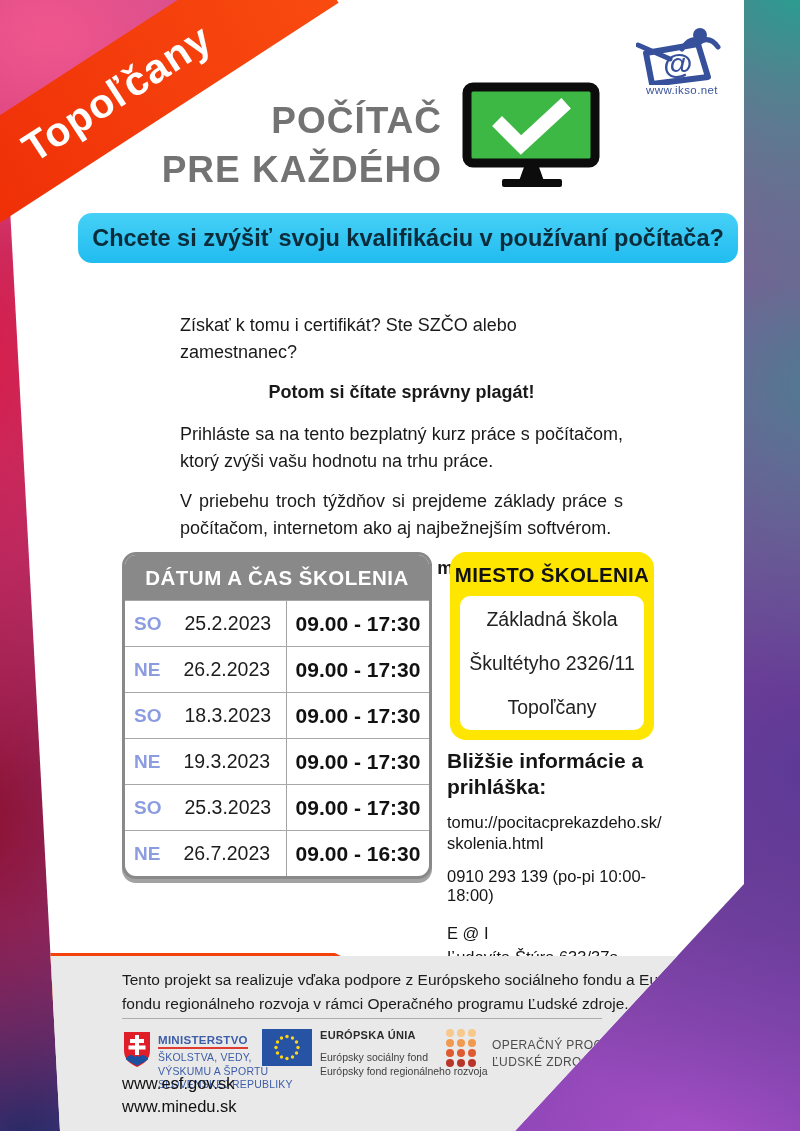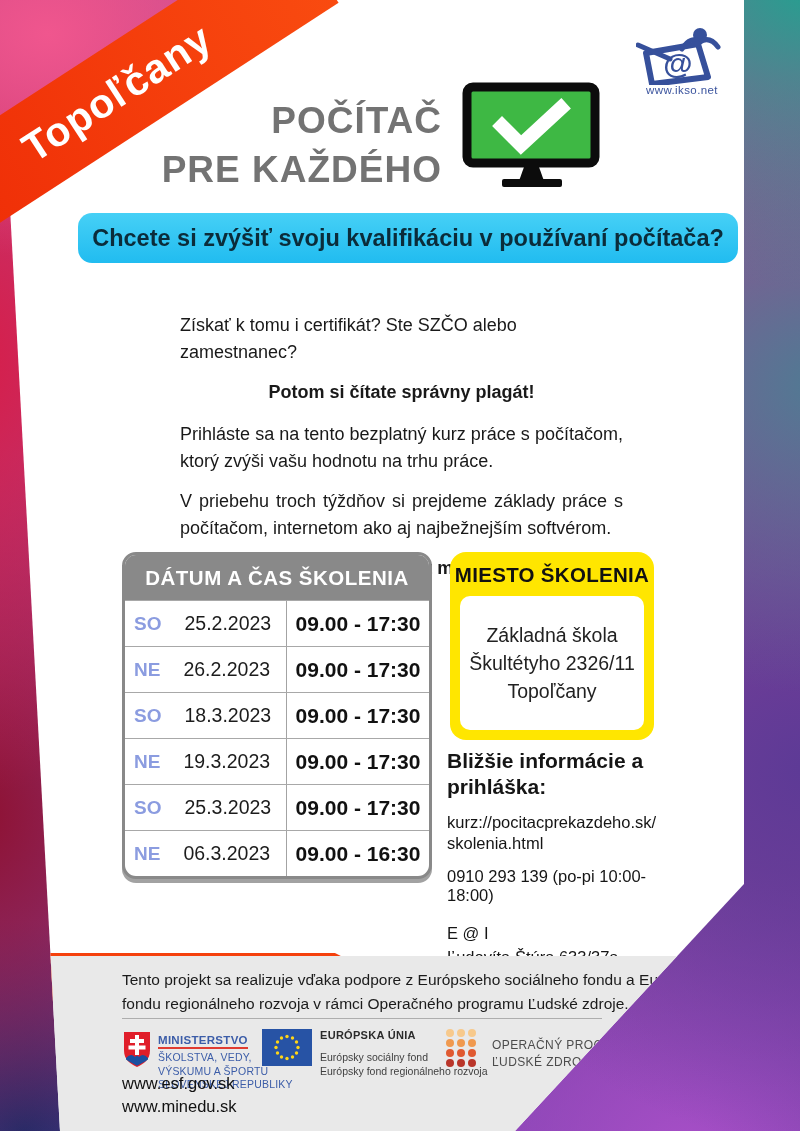--- a/index.html
+++ b/index.html
@@ -62,21 +62,21 @@
   .t-time-cell{flex:1;border-left:1px solid #a3a3a3;display:flex;align-items:center;
     justify-content:center;font-weight:bold;font-size:21px;color:#111;}
 
   
   .venue{position:absolute;left:450px;top:552px;width:204px;height:188px;
     background:#ffe600;border-radius:16px;}
   .venue-header{font-weight:bold;font-size:20.5px;color:#111;text-align:center;
     padding-top:11px;letter-spacing:.3px;}
   .venue-inner{position:absolute;left:10px;right:10px;top:44px;bottom:10px;background:#fff;
     border-radius:10px;display:flex;flex-direction:column;align-items:center;
-    justify-content:center;font-size:19.5px;color:#222;line-height:1.45;text-align:center;}
+    justify-content:center;font-size:19.5px;color:#222;line-height:1.45;text-align:center;gap:16px;}
 
   
   .contact{position:absolute;left:447px;top:748px;width:242px;color:#151515;}
   .contact-heading{font-weight:bold;font-size:21px;line-height:1.25;}
   .contact-url{margin-top:11px;font-size:16.5px;line-height:1.3;}
   .contact-url span{display:block;}
   .contact-phone{margin-top:13px;font-size:16.5px;}
   .contact-address{margin-top:17px;font-size:16.5px;line-height:1.42;}
   .contact-address span{display:block;}
 
@@ -187,39 +187,39 @@
       <div class="t-row">
         <div class="t-date-cell">
             <span class="day">SO</span>
             <span class="date">25.3.2023</span>
           </div>
         <div class="t-time-cell">09.00 - 17:30</div>
       </div>
       <div class="t-row">
         <div class="t-date-cell">
             <span class="day">NE</span>
-            <span class="date">06.3.2023</span>
+            <span class="date">26.7.2023</span>
           </div>
         <div class="t-time-cell">09.00 - 16:30</div>
       </div>
     </div>
 
     <div class="venue">
       <div class="venue-header">MIESTO ŠKOLENIA</div>
       <div class="venue-inner">
         <span>Základná škola</span>
         <span>Škultétyho 2326/11</span>
         <span>Topoľčany</span>
       </div>
     </div>
 
     <div class="contact">
       <div class="contact-heading">Bližšie informácie a prihláška:</div>
       <div class="contact-url">
-        <span>kurz://pocitacprekazdeho.sk/</span>
+        <span>tomu://pocitacprekazdeho.sk/</span>
         <span>skolenia.html</span>
       </div>
       <div class="contact-phone">0910 293 139 (po-pi 10:00-18:00)</div>
       <div class="contact-address">
         <span>E @ I</span>
         <span>Ľudovíta Štúra 633/37a</span>
         <span>018 51 Nová Dubnica</span>
       </div>
     </div>
 

